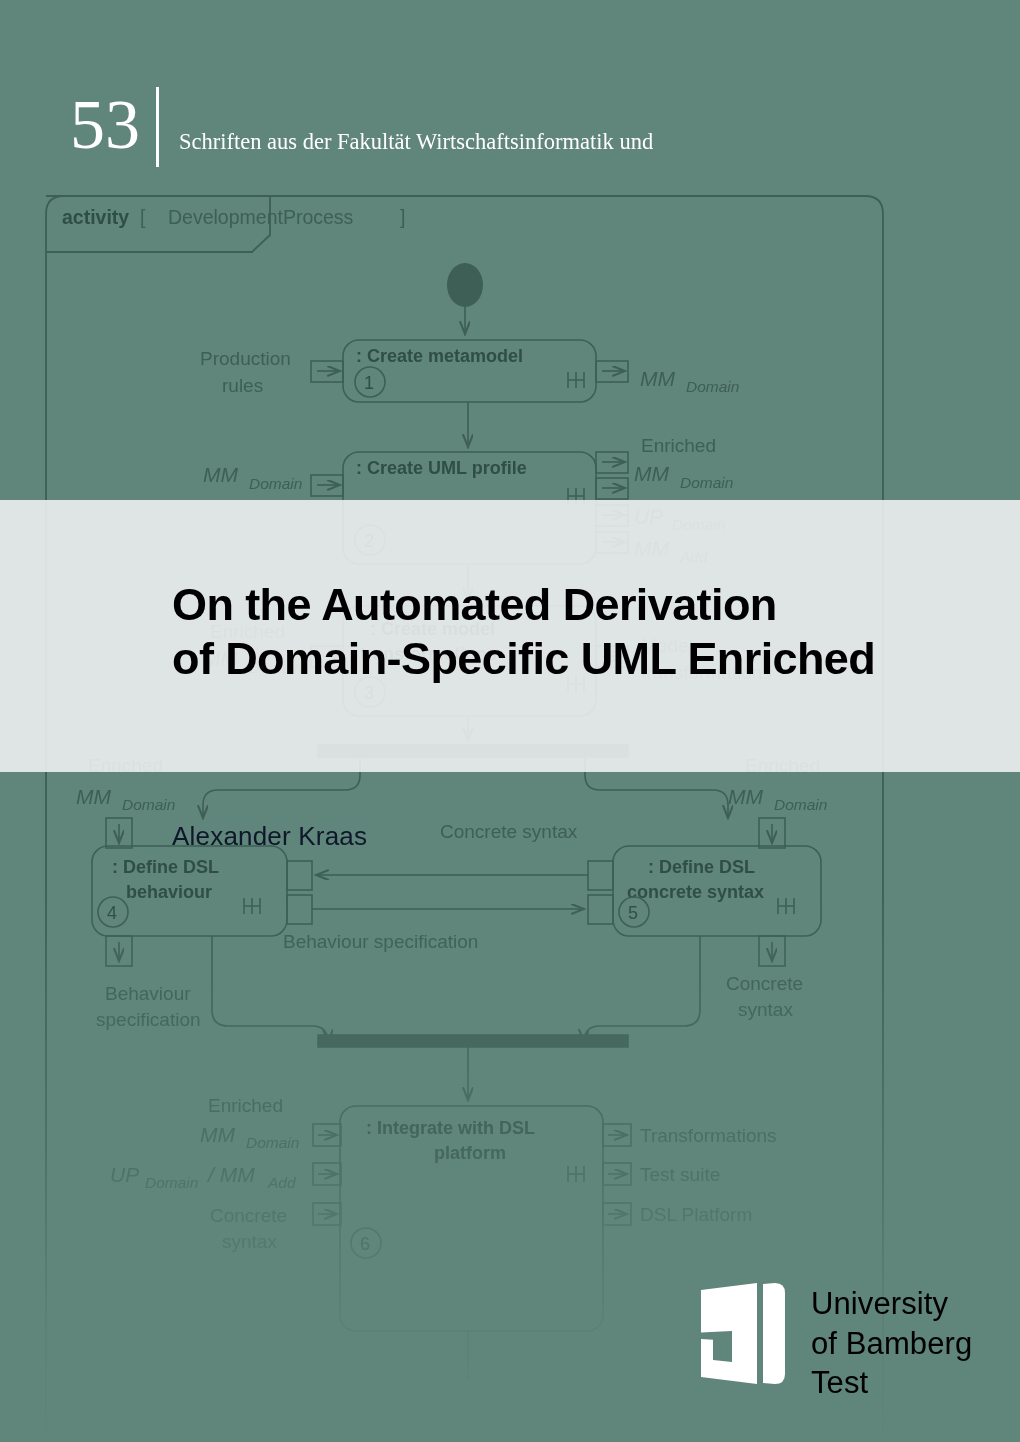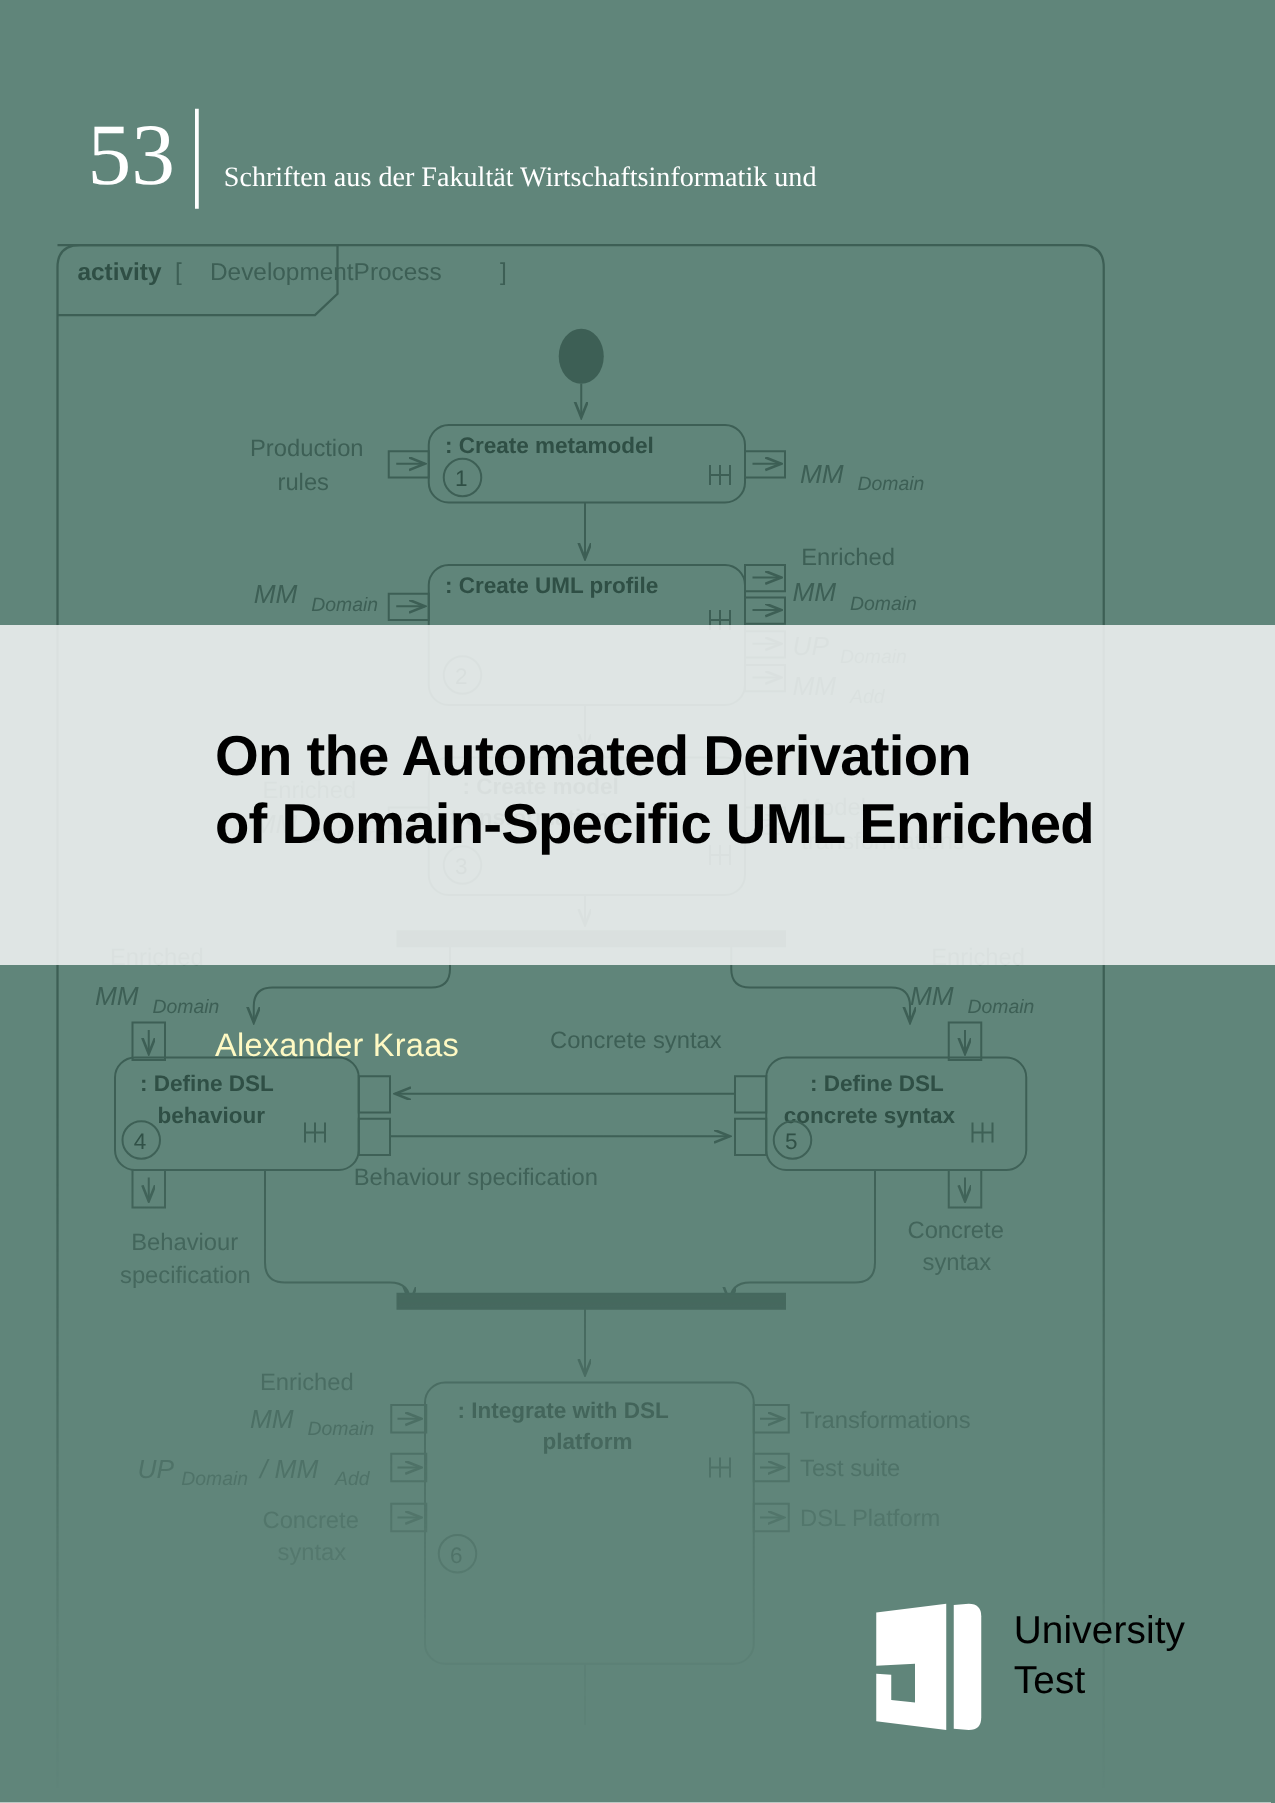--- a/index.html
+++ b/index.html
@@ -85,21 +85,21 @@
     letter-spacing: -0.6px;
   }
   .book-title .line { display: block; white-space: nowrap; }
 
   
   .author {
     position: absolute;
     left: 172px;
     top: 820px;
     z-index: 6;
-    color: #fef9c3;
+    color: #0f172a;
     font-family: "Liberation Sans", sans-serif;
     font-size: 26px;
     line-height: 32px;
     font-weight: 400;
     letter-spacing: 0.2px;
   }
 
   
   .publisher {
     position: absolute;
@@ -344,17 +344,18 @@
 
   <div class="publisher">
     <svg class="publisher-mark" viewBox="0 0 92 110" xmlns="http://www.w3.org/2000/svg">
 
       <path d="M4 9 L60 2 L60 103 L4 96 L4 58 L16 58.8 L16 79 L35 81 L35 50 L4 51.5 Z" fill="#ffffff"></path>
 
       <path d="M66 3 L78 2 Q88 2 88 12 L88 93 Q88 103 78 103 L66 102 Z" fill="#ffffff"></path>
     </svg>
     <div class="publisher-name">
       <span class="line">University</span>
+      <span class="line">of Bamberg</span>
       <span class="line">Test</span>
     </div>
   </div>
 
 </div>
 
 </body></html>

